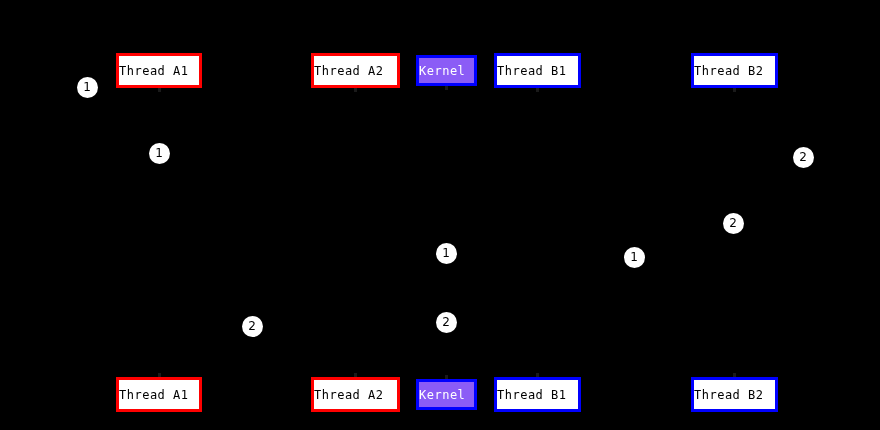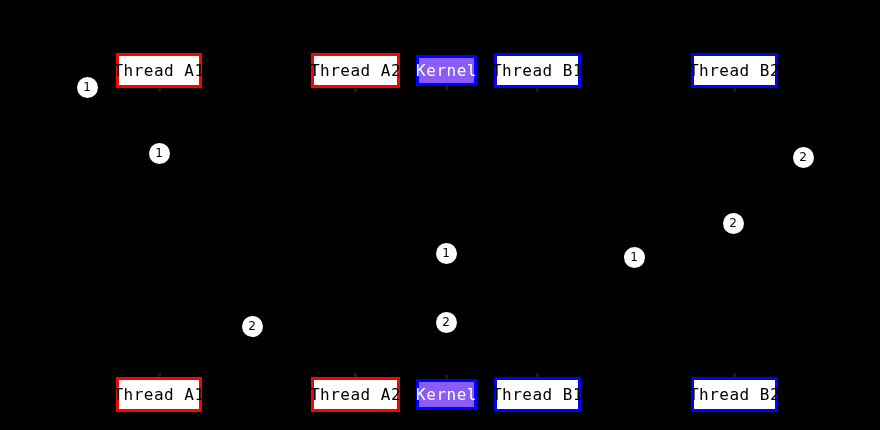--- a/index.html
+++ b/index.html
@@ -33,24 +33,23 @@
     height: 4px;
     background: #1a1a1a;
   }
 
   
   .participant {
     position: absolute;
     box-sizing: border-box;
     display: flex;
     align-items: center;
-    justify-content: center;
     border-width: 3px;
     border-style: solid;
-    font-size: 16px;
+    font-size: 12px;
     line-height: 1;
     letter-spacing: 0.5px;
     white-space: nowrap;
     user-select: none;
   }
   .participant.red {
     border-color: #ff0000;
     background: #ffffff;
     color: #000000;
   }

